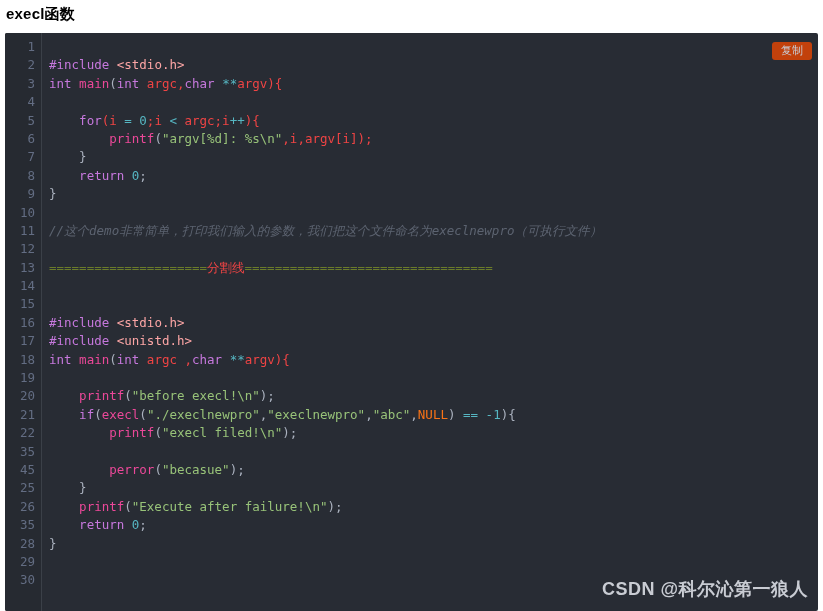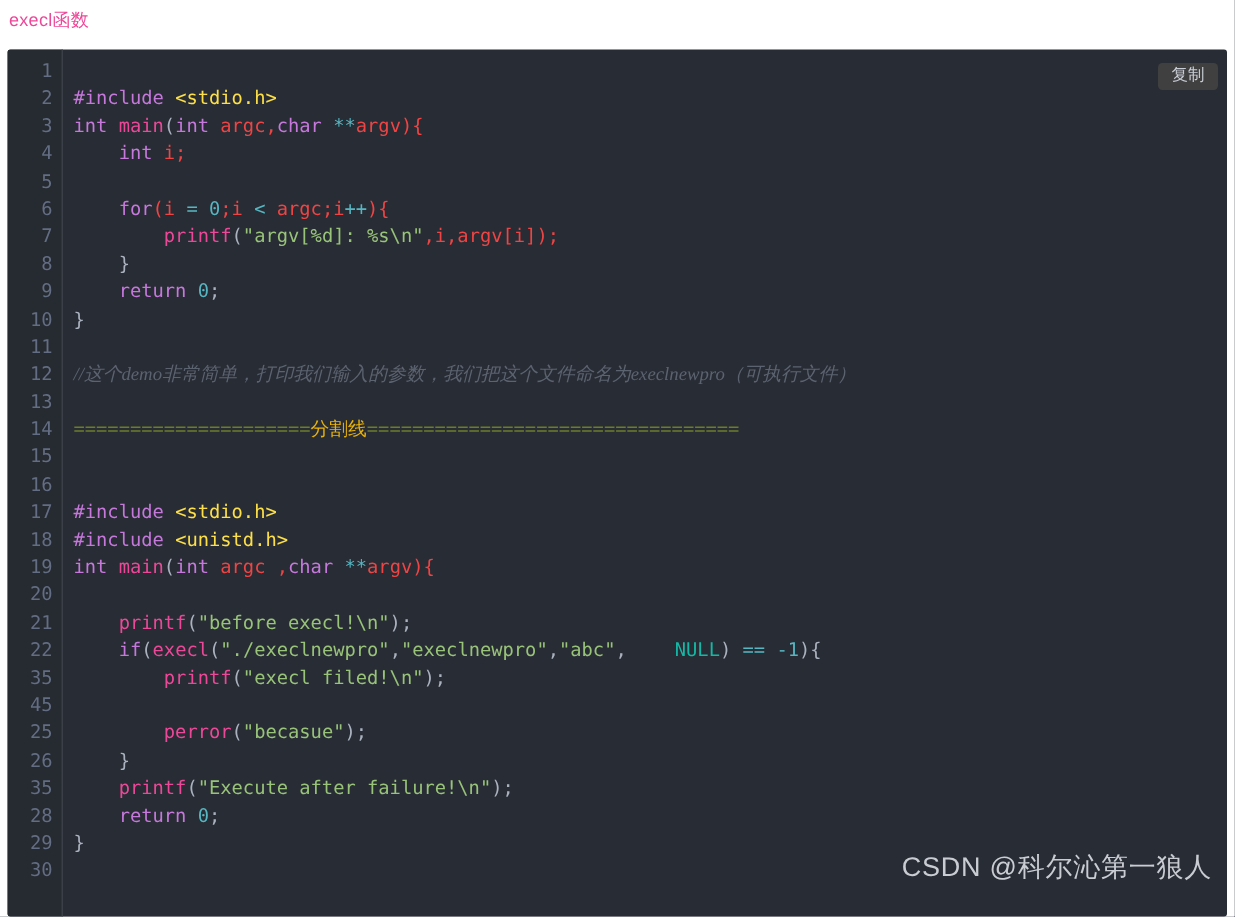--- a/index.html
+++ b/index.html
@@ -12,42 +12,42 @@
   }
   body {
     font-family: "Liberation Sans", sans-serif;
     -webkit-font-smoothing: antialiased;
   }
 
   #page-title {
     position: absolute;
     left: 6px;
     top: 5px;
-    font-size: 12px;
-    font-weight: normal;
-    color: #ec4899;
+    font-size: 15px;
+    font-weight: bold;
+    color: #000000;
     letter-spacing: 0.2px;
   }
 
   #code-block {
     position: absolute;
     left: 5px;
     top: 33px;
     width: 813px;
     height: 578px;
     background: #282c34;
     border-radius: 2px;
     overflow: hidden;
   }
 
   #copy-button {
     position: absolute;
     right: 6px;
     top: 9px;
-    background: #404040;
+    background: #c2410c;
     color: #c8ccd4;
     font-size: 11px;
     line-height: 15px;
     padding: 1px 9px 2px 9px;
     border-radius: 3px;
     z-index: 5;
     font-family: "Liberation Sans", sans-serif;
     user-select: none;
   }
 
@@ -93,43 +93,44 @@
     height: 18.4px;
     line-height: 18.4px;
     font-family: "DejaVu Sans Mono", monospace;
     font-size: 12.5px;
     color: #abb2bf;
     white-space: pre;
   }
 
   
   .t-pre   { color: #c678dd; }   
-  .t-hdr   { color: #fde047; margin-top: 48px; }   
+  .t-hdr   { color: #fca5a5; margin-top: 48px; }   
   .t-kw    { color: #c678dd; }   
   .t-fn    { color: #ec4899; }   
   .t-str   { color: #98c379; }   
   .t-num   { color: #56b6c2; }   
   .t-op    { color: #56b6c2; }   
-  .t-const { color: #14b8a6; margin-left: 32px; }   
+  .t-const { color: #f97316; }   
   .t-punc  { color: #abb2bf; }
   .t-var   { color: #ef4444; }
-  .t-com   { color: #5c6370; font-style: italic; font-family: Liberation Serif, serif; }
+  .t-com   { color: #5c6370; font-style: italic; }
   .t-sep   { color: #6b7c2a; }
-  .t-septxt{ color: #eab308; }
+  .t-septxt{ color: #ef4444; }
 
   #watermark {
     position: absolute;
     right: 10px;
-    bottom: 21px;
+    bottom: 10px;
     font-size: 18px;
     color: #c9ccd3;
     font-family: "Liberation Sans", sans-serif;
     letter-spacing: 0.5px;
     user-select: none;
     z-index: 4;
+    font-weight: bold;
   }
 </style>
 </head>
 <body>
 
 <div id="page-title">execl函数</div>
 
 <div id="code-block">
 
   <div id="copy-button">复制</div>
@@ -164,21 +165,20 @@
         <div class="ln">26</div>
         <div class="ln">35</div>
         <div class="ln">28</div>
         <div class="ln">29</div>
         <div class="ln">30</div>
       </div>
     <div id="code-area">
         <div class="cl"></div>
         <div class="cl"><span class="t-pre">#include</span><span class="t-punc"> </span><span class="t-hdr">&lt;stdio.h&gt;</span></div>
         <div class="cl"><span class="t-kw">int</span><span class="t-punc"> </span><span class="t-fn">main</span><span class="t-punc">(</span><span class="t-kw">int</span><span class="t-var"> argc,</span><span class="t-kw">char</span><span class="t-punc"> </span><span class="t-op">**</span><span class="t-var">argv){</span></div>
-        <div class="cl"><span class="t-punc">    </span><span class="t-kw">int</span><span class="t-var"> i;</span></div>
         <div class="cl"></div>
         <div class="cl"><span class="t-punc">    </span><span class="t-kw">for</span><span class="t-var">(i </span><span class="t-op">=</span><span class="t-punc"> </span><span class="t-num">0</span><span class="t-var">;i </span><span class="t-op">&lt;</span><span class="t-var"> argc;i</span><span class="t-op">++</span><span class="t-var">){</span></div>
         <div class="cl"><span class="t-punc">        </span><span class="t-fn">printf</span><span class="t-punc">(</span><span class="t-str">"argv[%d]: %s\n"</span><span class="t-var">,i,argv[i]);</span></div>
         <div class="cl"><span class="t-punc">    }</span></div>
         <div class="cl"><span class="t-punc">    </span><span class="t-kw">return</span><span class="t-punc"> </span><span class="t-num">0</span><span class="t-punc">;</span></div>
         <div class="cl"><span class="t-punc">}</span></div>
         <div class="cl"></div>
         <div class="cl"><span class="t-com">//这个demo非常简单，打印我们输入的参数，我们把这个文件命名为execlnewpro（可执行文件）</span></div>
         <div class="cl"></div>
         <div class="cl"><span class="t-sep">=====================</span><span class="t-septxt">分割线</span><span class="t-sep">=================================</span></div>

